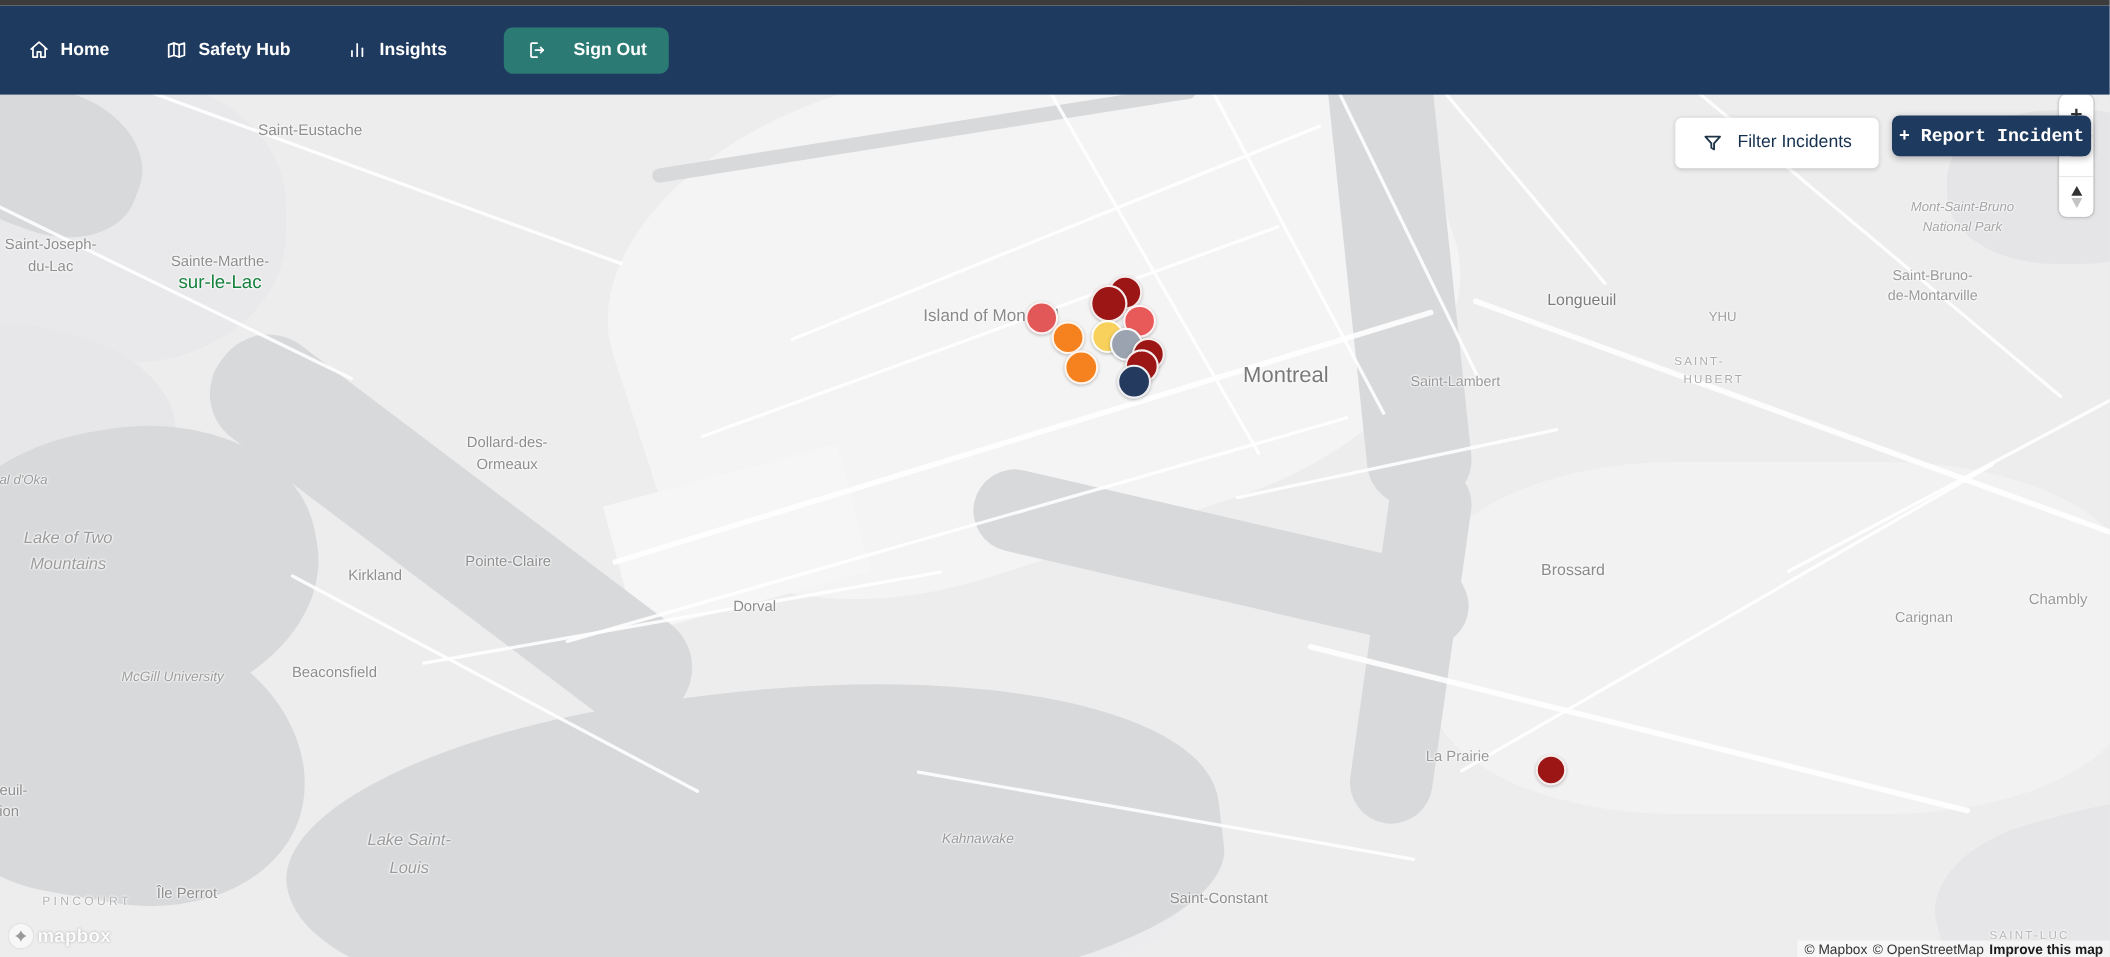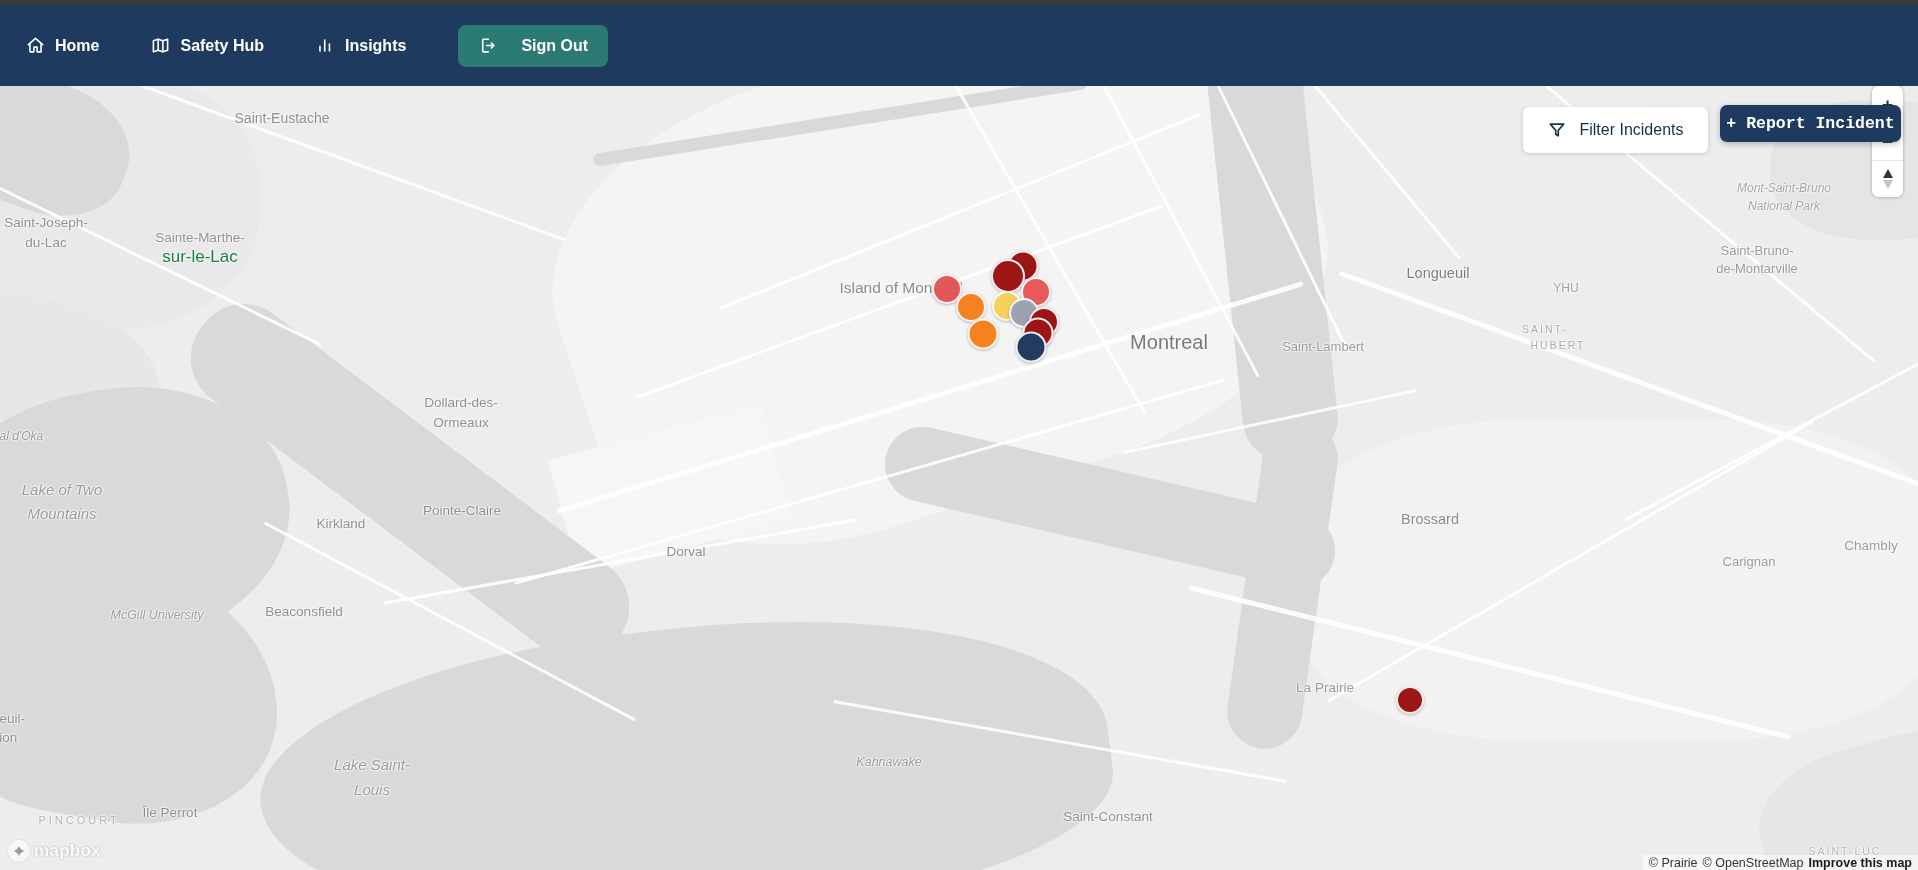--- a/index.html
+++ b/index.html
@@ -231,21 +231,21 @@
     <a class="logo">
       <span class="logo-circle">
         <svg width="14" height="14" viewBox="0 0 24 24" fill="#9a9a9a">
             <path d="M12 3c1 4 4 7 9 9-5 2-8 5-9 9-1-4-4-7-9-9 5-2 8-5 9-9z"></path>
           </svg>
       </span>
       <span class="logo-word">mapbox</span>
     </a>
 
     <div class="attrib">
-      <a>© Prairie</a>
+      <a>© Mapbox</a>
       <a>© OpenStreetMap</a>
       <a class="improve">Improve this map</a>
     </div>
   </div>
 
   <div class="top-strip"></div>
   <header class="header">
     <nav class="nav">
       <a class="nav-item">
         <span class="nav-icon">

